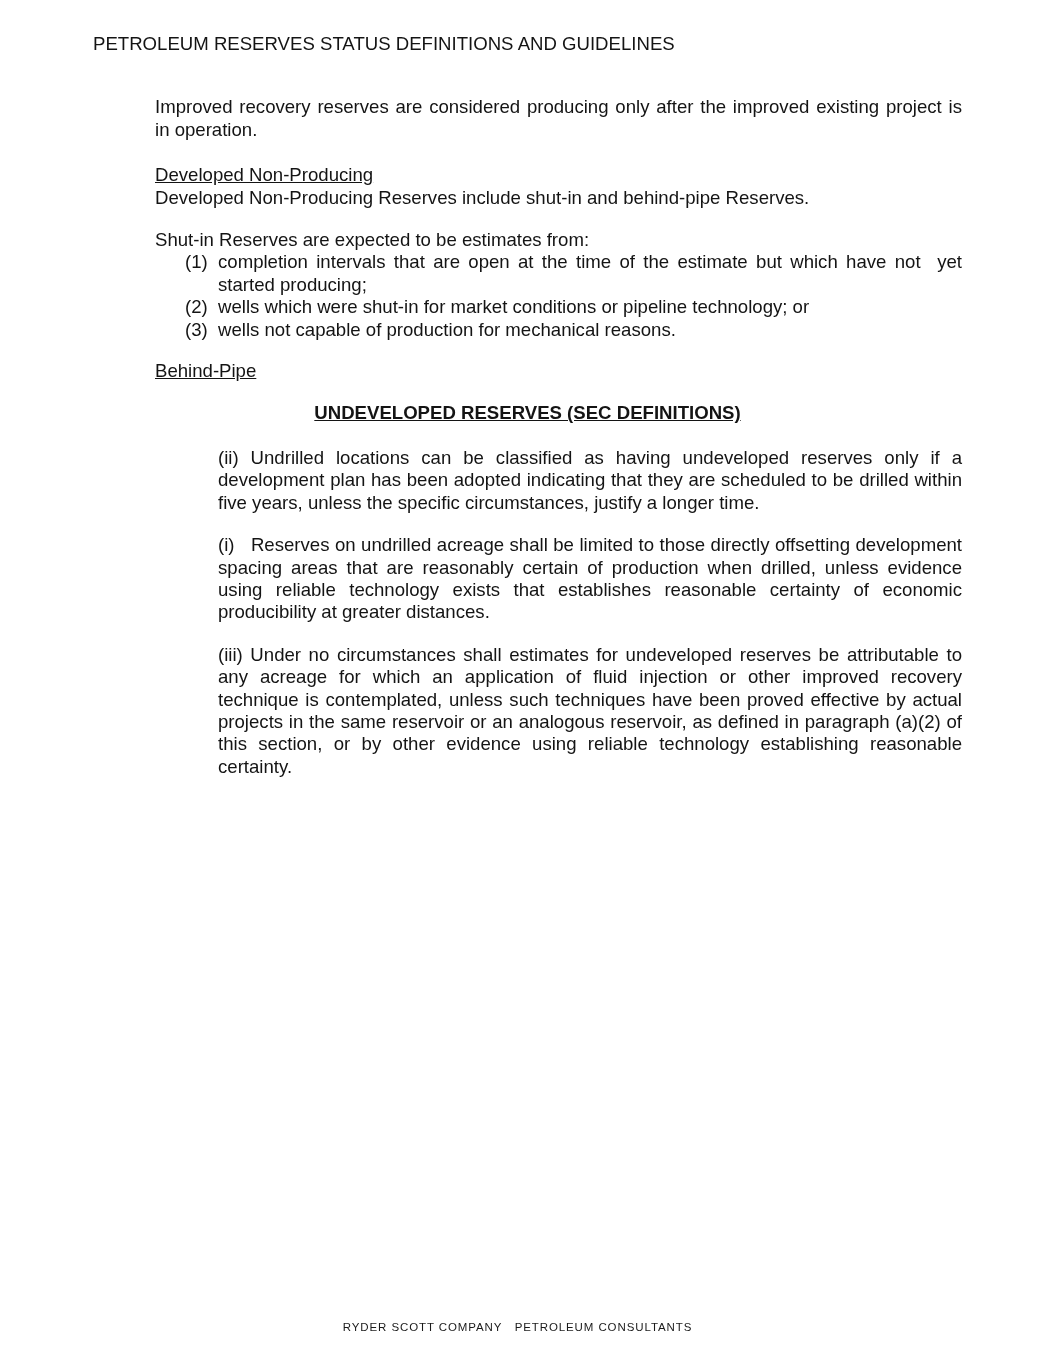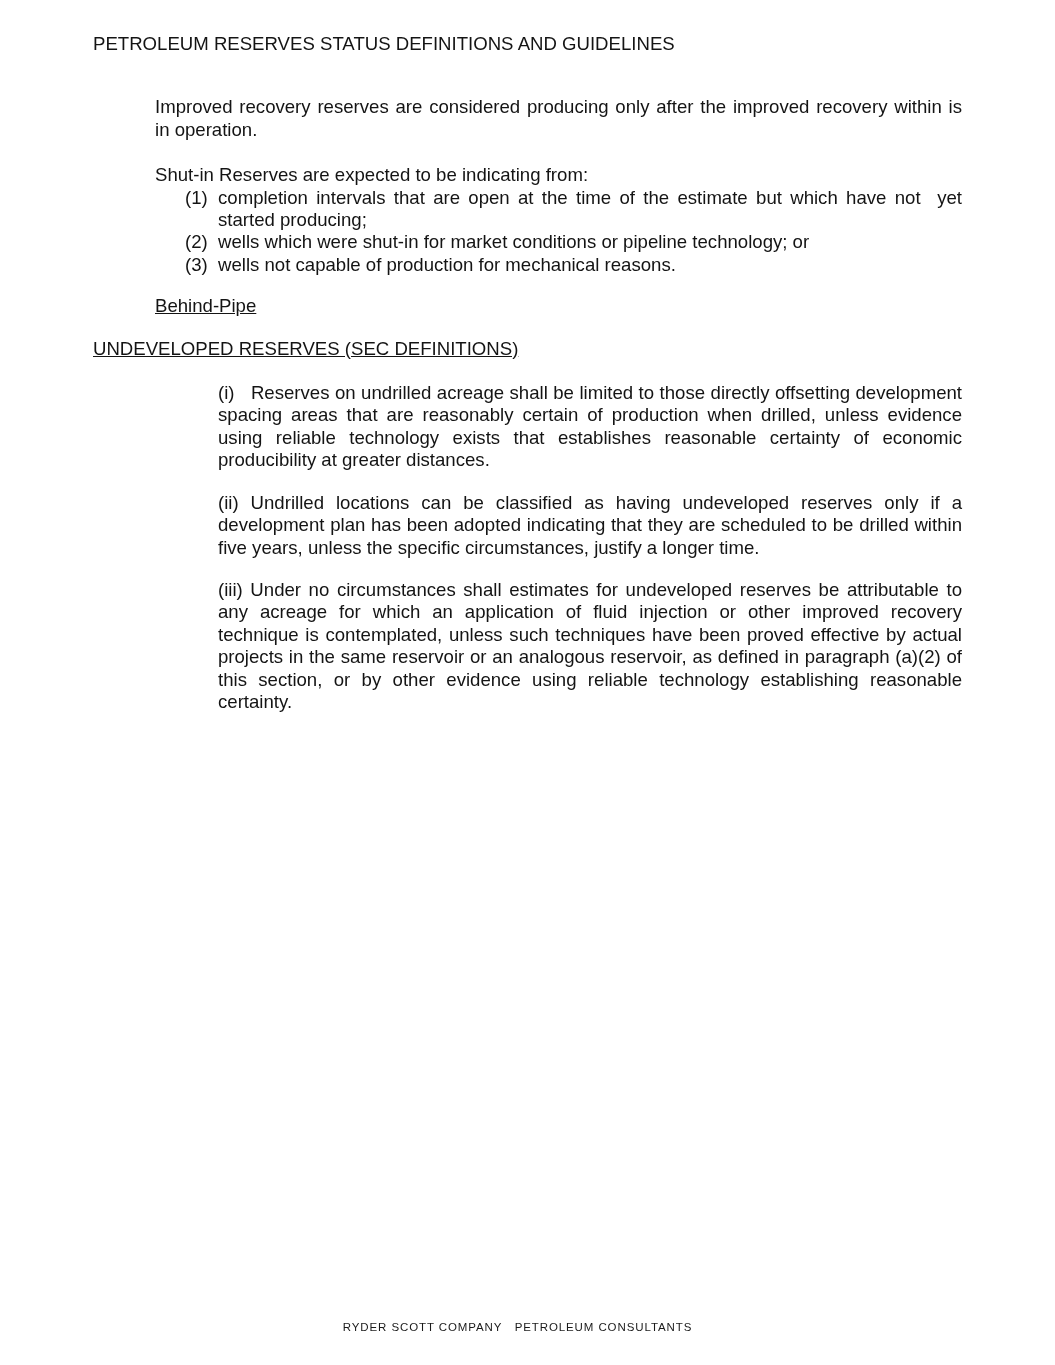--- a/index.html
+++ b/index.html
@@ -21,21 +21,21 @@
   }
   p {
     margin: 0;
     text-align: justify;
   }
   .hdr { margin-bottom: 41px; }
   .ind1 { margin-left: 62px; }   
   .ind3 { margin-left: 125px; }  
   .tabindent { text-indent: 62px; } 
   .heading { text-decoration: underline; }
-  .bold { font-weight: normal; }
+  .bold { font-weight: bold; text-align: center; }
   .mb19 { margin-bottom: 19px; }
   .mb20 { margin-bottom: 20px; }
   .mb22 { margin-bottom: 22px; }
   .mb23 { margin-bottom: 23px; }
   .mb41 { margin-bottom: 41px; }
   .list { margin-left: 30px; } 
   .li { display: flex; }
   .li .marker { flex: 0 0 33px; } 
   .li .litext { flex: 1; text-align: justify; }
   .footer {
@@ -52,25 +52,29 @@
 </style>
 </head>
 <body>
 
 <div class="page">
 
   <div class="hdr">
     <div>PETROLEUM RESERVES STATUS DEFINITIONS AND GUIDELINES</div>
   </div>
 
-  <p class="ind1 mb23">Improved recovery reserves are considered producing only after the improved recovery within is in operation.</p>
+  <p class="ind1 mb23">Improved recovery reserves are considered producing only after the improved existing project is in operation.</p>
 
+  <div class="ind1 mb20">
+    <div class="heading">Developed Non-Producing</div>
+    <p>Developed Non-Producing Reserves include shut-in and behind-pipe Reserves.</p>
+  </div>
 
   <div class="ind1 mb19">
-    <p>Shut-in Reserves are expected to be indicating from:</p>
+    <p>Shut-in Reserves are expected to be estimates from:</p>
     <div class="list">
       <div class="li">
         <span class="marker">(1)</span>
         <span class="litext">completion intervals that are open at the time of the estimate but which have not&nbsp; yet started producing;</span>
       </div>
       <div class="li">
         <span class="marker">(2)</span>
         <span class="litext">wells which were shut-in for market conditions or pipeline technology; or</span>
       </div>
       <div class="li">
@@ -82,19 +86,19 @@
 
   <div class="ind1 mb20">
     <div class="heading">Behind-Pipe</div>
   </div>
 
 
   <div class="heading bold mb22">UNDEVELOPED RESERVES (SEC DEFINITIONS)</div>
 
 
 
+  <p class="ind3 mb20">(ii) Undrilled locations can be classified as having undeveloped reserves only if a development plan has been adopted indicating that they are scheduled to be drilled within five years, unless the specific circumstances, justify a longer time.</p>
   <p class="ind3 mb20">(i)&nbsp;&nbsp; Reserves on undrilled acreage shall be limited to those directly offsetting development spacing areas that are reasonably certain of production when drilled, unless evidence using reliable technology exists that establishes reasonable certainty of economic producibility at greater distances.</p>
-  <p class="ind3 mb20">(ii) Undrilled locations can be classified as having undeveloped reserves only if a development plan has been adopted indicating that they are scheduled to be drilled within five years, unless the specific circumstances, justify a longer time.</p>
   <p class="ind3">(iii) Under no circumstances shall estimates for undeveloped reserves be attributable to any acreage for which an application of fluid injection or other improved recovery technique is contemplated, unless such techniques have been proved effective by actual projects in the same reservoir or an analogous reservoir, as defined in paragraph (a)(2) of this section, or by other evidence using reliable technology establishing reasonable certainty.</p>
 
   <div class="footer">RYDER SCOTT COMPANY&nbsp;&nbsp; PETROLEUM CONSULTANTS</div>
 
 </div>
 
 </body></html>

